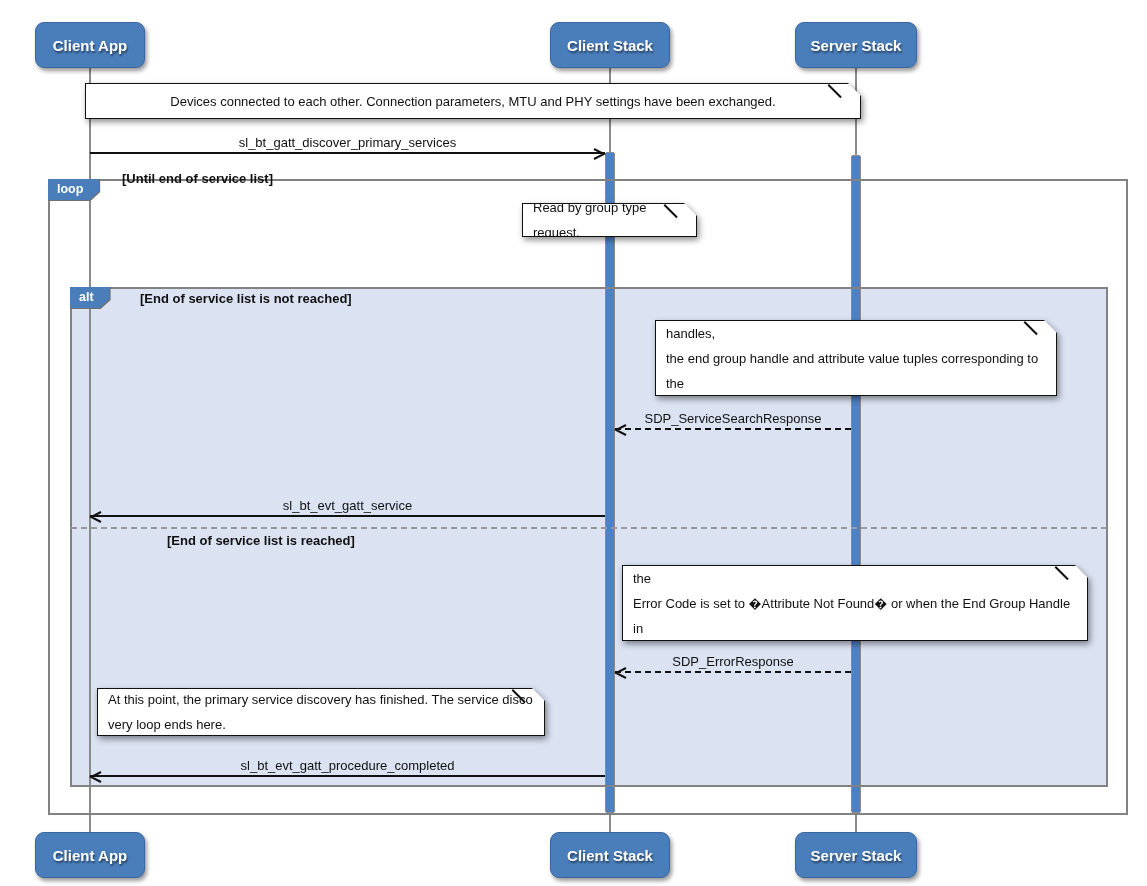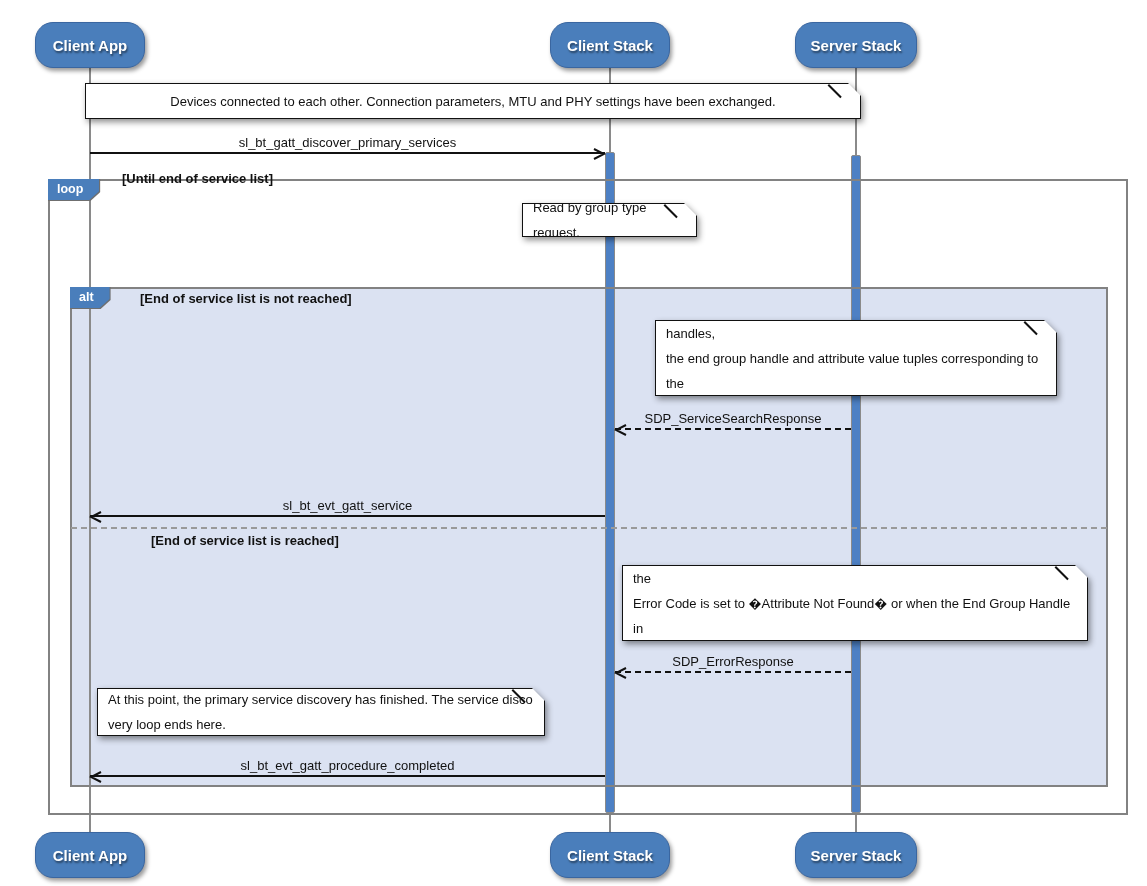--- a/index.html
+++ b/index.html
@@ -11,21 +11,21 @@
   
   .lifeline { position:absolute; width:2px; background:var(--lifeline,#8a8a8a); z-index:1; }
   .activation {
     position:absolute; width:10px; background:var(--activation-fill,#4d80c4);
     border:1px solid #8a8a8a; border-radius:2px; box-sizing:border-box; z-index:2;
   }
 
   
   .actor {
     position:absolute; height:46px; background:var(--actor-fill,#4a7ebb);
-    border:1px solid #3a66a0; border-radius:18px; box-sizing:border-box;
+    border:1px solid #3a66a0; border-radius:9px; box-sizing:border-box;
     display:flex; align-items:center; justify-content:center;
     color:#fff; font-weight:bold; font-size:15px;
     text-shadow:1px 2px 2px rgba(0,0,0,0.5);
     box-shadow:2px 3px 4px rgba(0,0,0,0.4); z-index:3;
   }
 
   
   .frame {
     position:absolute; border:2px solid var(--frame-border,#828282);
     box-sizing:border-box; background:transparent; z-index:3;
@@ -115,21 +115,21 @@
   </div>
   <div class="guard" style="left:122px; top:171px;">[Until end of service list]</div>
 
   <div class="frame" style="left:70px; top:287px; width:1038px; height:500px;">
     <div class="tab-outer">
       <div class="tab-inner">alt</div>
     </div>
   </div>
   <div class="guard" style="left:140px; top:291px;">[End of service list is not reached]</div>
   <div class="divider" style="left:71px; top:527px; width:1036px;"></div>
-  <div class="guard" style="left:119px; top:533px;padding-left:32px;">[End of service list is reached]</div>
+  <div class="guard" style="left:135px; top:533px;padding-left:32px;">[End of service list is reached]</div>
 
   <div class="note" style="left:522px; top:203px; width:175px; height:34px;">
     <div class="note-clip">
       <div class="note-body">Read by group type request.</div>
       <i class="fold-line"></i>
     </div>
   </div>
 
   <div class="note" style="left:85px; top:83px; width:776px; height:36px;">
     <div class="note-clip">

